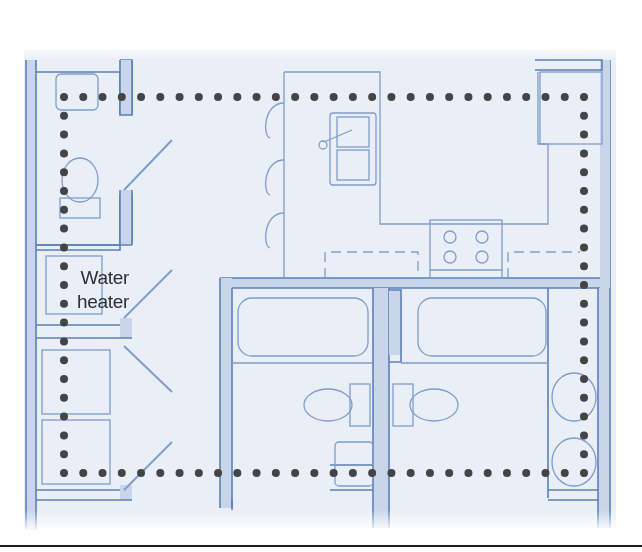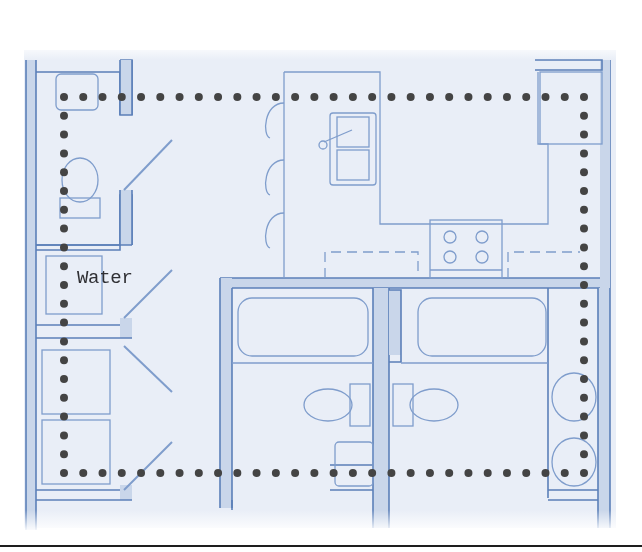--- a/index.html
+++ b/index.html
@@ -1,20 +1,20 @@
 <!DOCTYPE html>
 <html><head>
   <meta charset="utf-8">
   <style>
     html, body { margin: 0; padding: 0; background: #ffffff; }
     body { width: 642px; height: 552px; position: relative; overflow: hidden;
            font-family: "Liberation Sans", sans-serif; }
     #plan { position: absolute; left: 0; top: 0; width: 642px; height: 552px; }
     .label { position: absolute; left: 77px; top: 266px; font-size: 19px; line-height: 24px;
-             color: #2f2f33; font-family: Liberation Mono, monospace; letter-spacing: -0.3px; text-align: right; }
+             color: #2f2f33; font-family: Liberation Sans, sans-serif; letter-spacing: -0.3px; text-align: right; }
     .label span { display: block; }
     .bottom-rule { position: absolute; left: 0; top: 545px; width: 642px; height: 2px; background: #1e1e1e; }
   </style>
 </head>
 <body>
 
 <svg id="plan" viewBox="0 0 642 552" xmlns="http://www.w3.org/2000/svg">
   <defs>
     <linearGradient id="fadeTop" x1="0" y1="0" x2="0" y2="1">
       <stop offset="0" stop-color="#ffffff" stop-opacity="1"></stop>
@@ -228,15 +228,16 @@
       <circle cx="584" cy="416.6" r="4"></circle>
       <circle cx="64" cy="435.4" r="4"></circle>
       <circle cx="584" cy="435.4" r="4"></circle>
       <circle cx="64" cy="454.2" r="4"></circle>
       <circle cx="584" cy="454.2" r="4"></circle>
     </g>
 </svg>
 
 <div class="label">
   <span>Water</span>
+  <span>heater</span>
 </div>
 
 <div class="bottom-rule"></div>
 
 </body></html>

